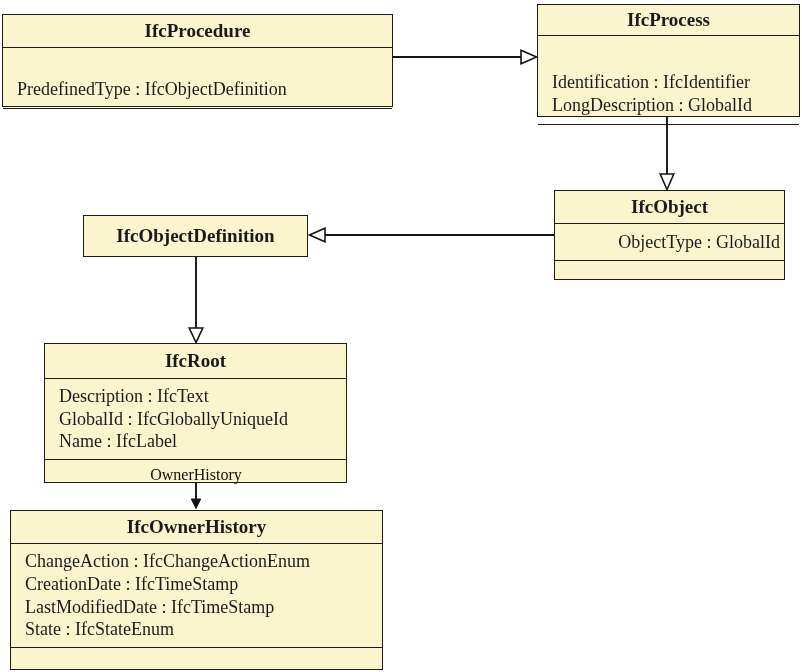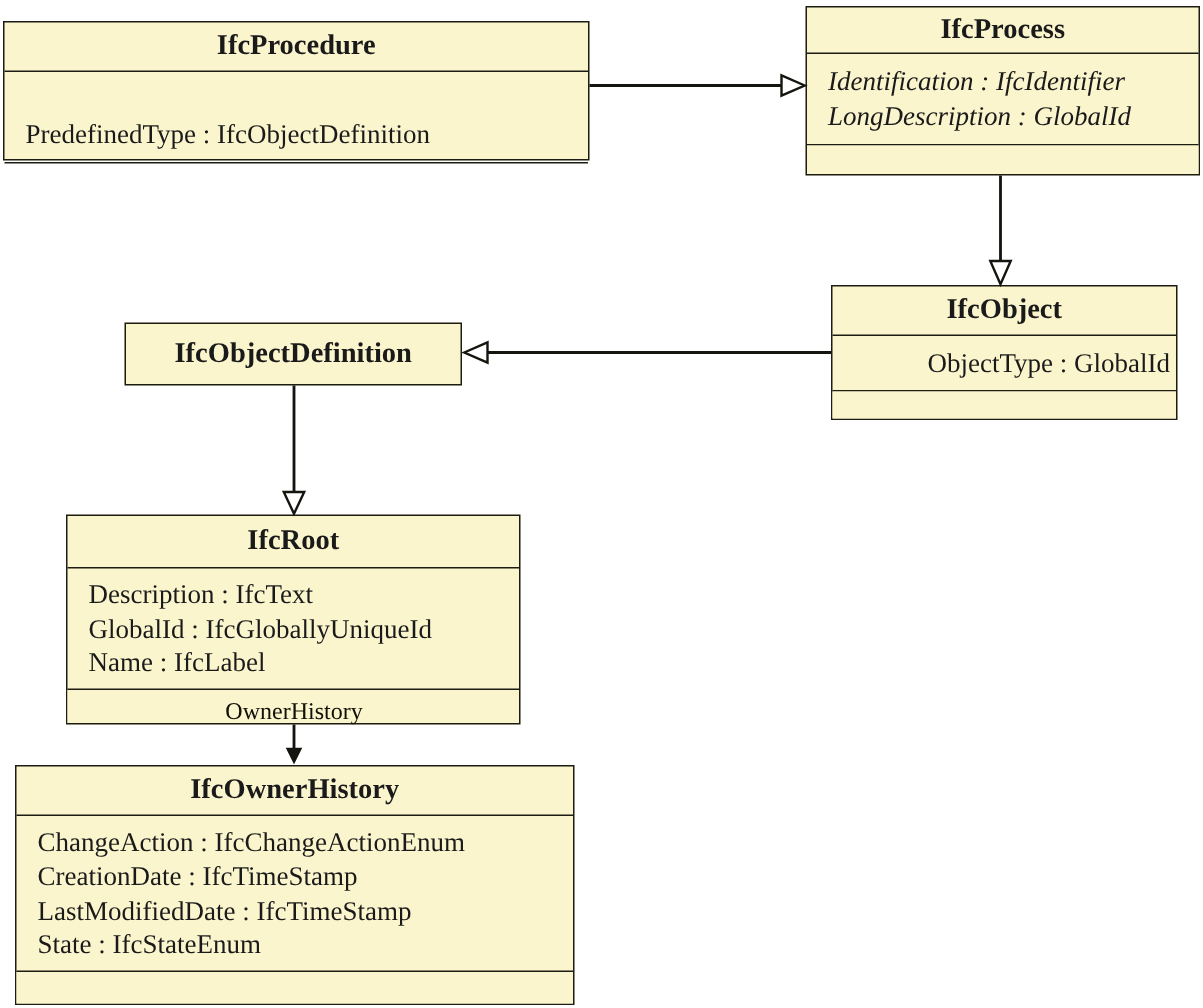--- a/index.html
+++ b/index.html
@@ -97,23 +97,23 @@
 <div id="canvas">
 
   <div class="uml-box" style="left:2px; top:14px; width:391px; height:93px;gap:23px;">
     <div class="uml-title" style="height:33px;">IfcProcedure</div>
     <div class="uml-attrs" style="height:38px;">
       <div class="uml-attr">PredefinedType : IfcObjectDefinition</div>
     </div>
     <div class="uml-empty"></div>
   </div>
 
-  <div class="uml-box" style="left:537px; top:4px; width:263px; height:113px;">
+  <div class="uml-box" style="left:537px; top:4px; width:263px; height:113px;gap:28px;">
     <div class="uml-title" style="height:31px;">IfcProcess</div>
-    <div class="uml-attrs" style="height:61px;font-style:italic;">
+    <div class="uml-attrs" style="height:61px;">
       <div class="uml-attr">Identification : IfcIdentifier</div>
       <div class="uml-attr">LongDescription : GlobalId</div>
     </div>
     <div class="uml-empty"></div>
   </div>
 
   <div class="uml-box" style="left:554px; top:190px; width:231px; height:90px;text-align:right;">
     <div class="uml-title" style="height:33px;">IfcObject</div>
     <div class="uml-attrs" style="height:37px;">
       <div class="uml-attr">ObjectType : GlobalId</div>

